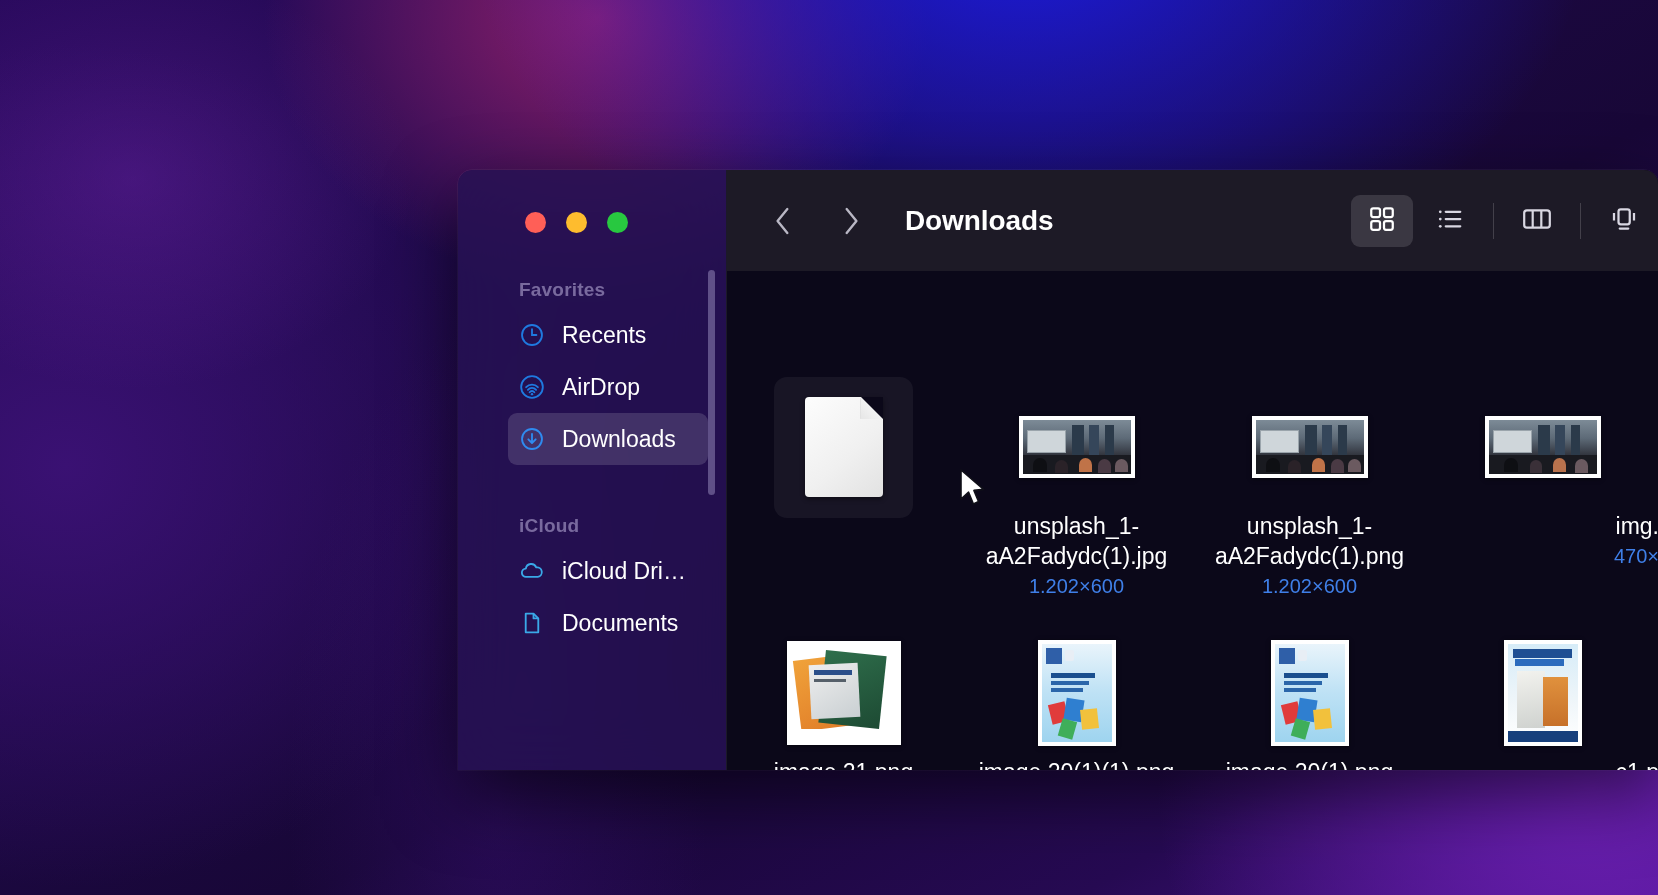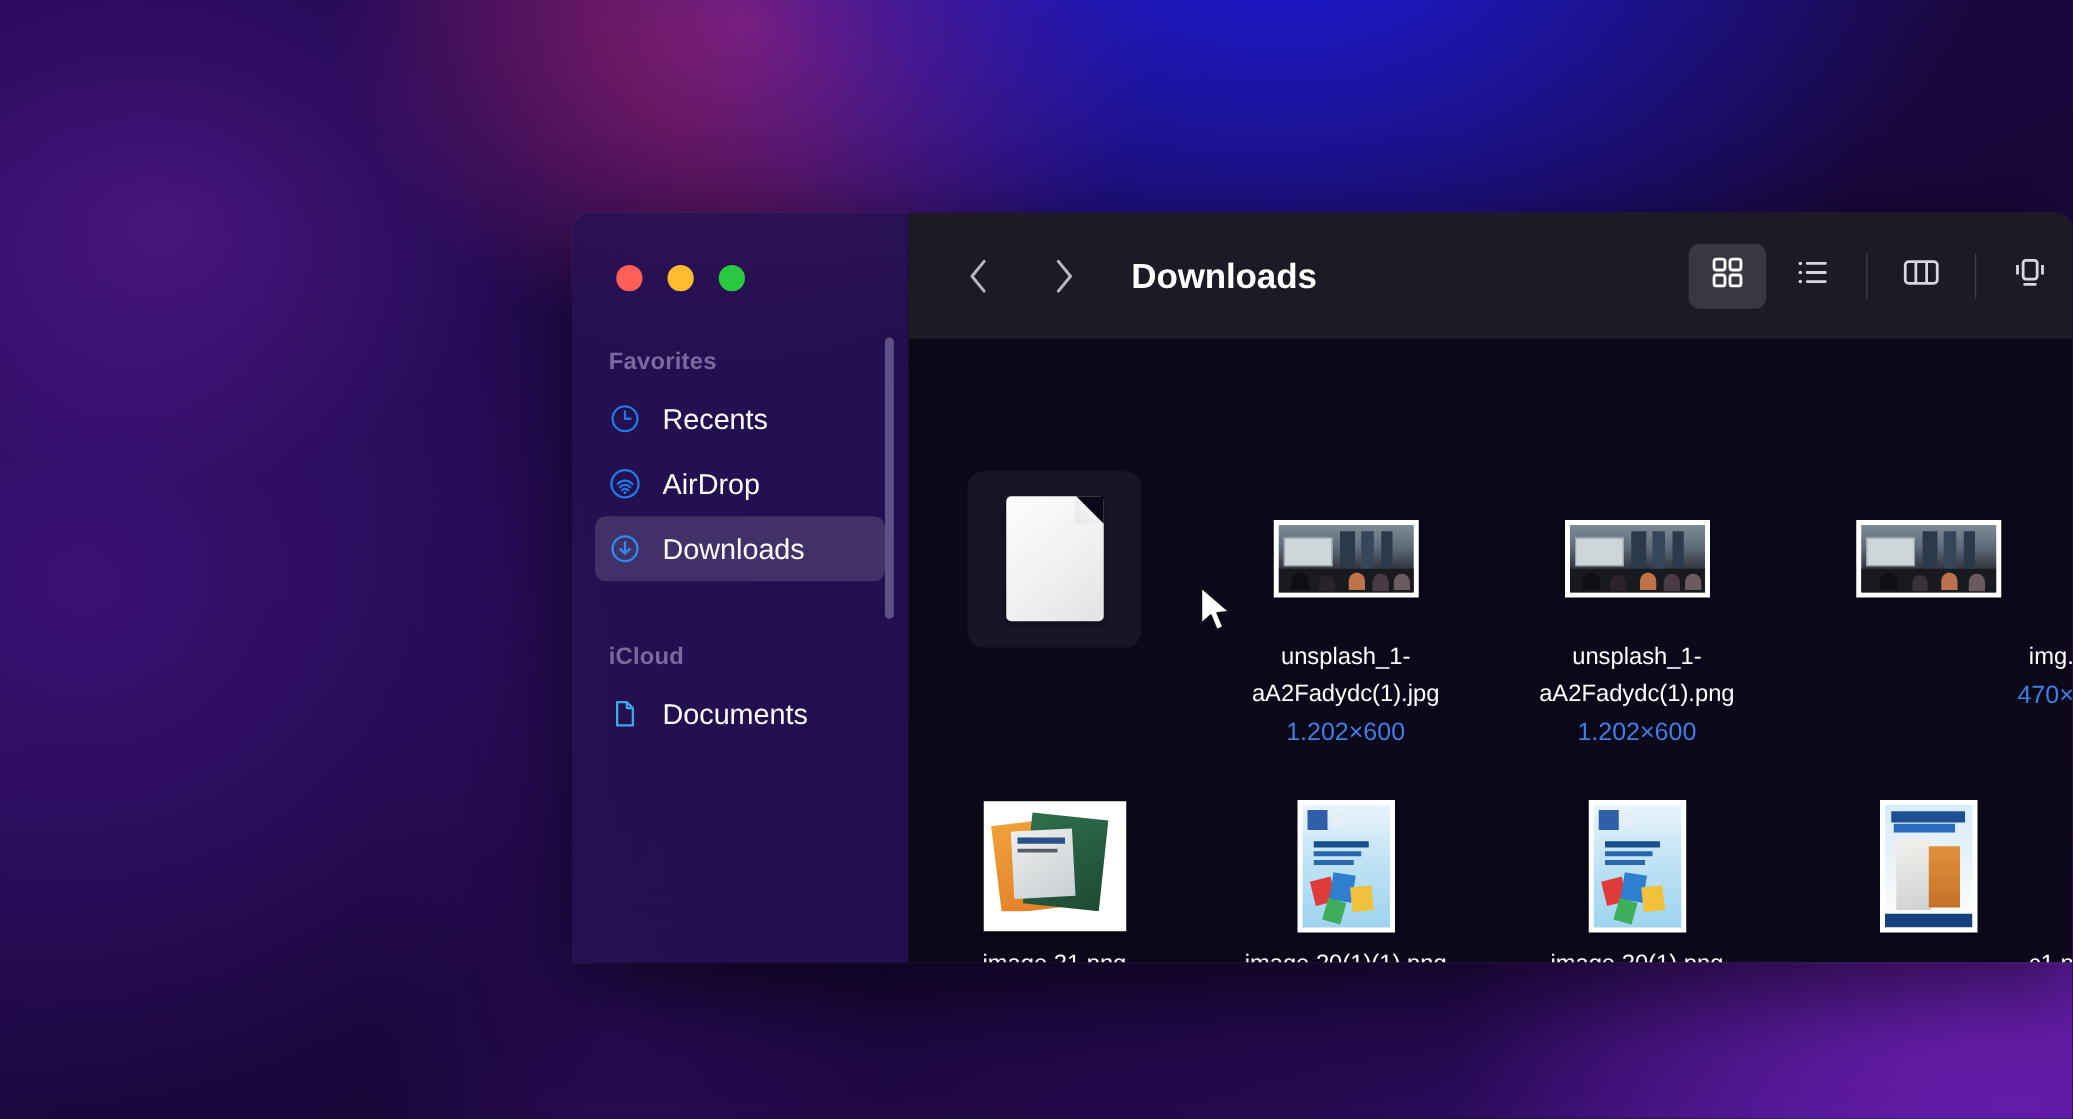--- a/index.html
+++ b/index.html
@@ -38,20 +38,21 @@
     display:flex;
   }
 
   
   #sidebar {
     width:268px; flex:0 0 268px;
     background:rgba(38,18,82,.80);
     backdrop-filter:blur(28px);
     position:relative;
     padding-top:0;
+    padding-left:32px;
   }
   .traffic { display:flex; gap:20px; padding:42px 0 0 35px; }
   .tl { width:21px; height:21px; border-radius:50%; }
   .tl.red    { background:#ff5f57; }
   .tl.yellow { background:#febc2e; }
   .tl.green  { background:#28c840; }
 
   .sb-section {
     font-size:19px; font-weight:700; letter-spacing:.2px;
     color:rgba(205,195,235,.50);
@@ -161,21 +162,21 @@
 
   
   .photo {
     background:#ffffff; padding:4px;
     box-shadow:0 1px 4px rgba(0,0,0,.5);
     display:flex; align-items:center; justify-content:center;
   }
   .photo-inner { width:100%; height:100%; overflow:hidden; position:relative; }
 
   .fname {
-    font-size:19px; line-height:30px; color:#ffffff; font-weight:400;
+    font-size:23px; line-height:30px; color:#ffffff; font-weight:400;
     max-width:215px; word-break:break-word;
   }
   .fdim {
     font-size:20px; line-height:28px; color:#3f7fe8; font-weight:400; margin-top:1px;
   }
 
   
   .rename {
     position:relative;
     display:inline-block;
@@ -242,20 +243,28 @@
           <circle cx="12" cy="12" r="9.2"></circle>
           <path d="M12 7.2v8.4M8.6 12.3 12 15.7l3.4-3.4" stroke-linecap="round" stroke-linejoin="round"></path>
         </svg>
       </span>
       <span class="sb-label">Downloads</span>
     </div>
 
 
     <div class="sb-section icloud">iCloud</div>
 
+    <div class="sb-item">
+      <span class="sb-ico">
+        <svg width="26" height="26" viewBox="0 0 24 24" fill="none" stroke="#3aa9e8" stroke-width="1.7" stroke-linejoin="round">
+          <path d="M6.6 17.4a3.8 3.8 0 0 1-.3-7.6 5 5 0 0 1 9.6-1.1 3.6 3.6 0 0 1 1.5 8.7Z"></path>
+        </svg>
+      </span>
+      <span class="sb-label">iCloud Dri…</span>
+    </div>
 
     <div class="sb-item">
       <span class="sb-ico">
         <svg width="26" height="26" viewBox="0 0 24 24" fill="none" stroke="#3aa9e8" stroke-width="1.7" stroke-linejoin="round">
           <path d="M6.2 3.4h7.2l4.4 4.4v12.8H6.2Z"></path>
           <path d="M13.4 3.4v4.4h4.4"></path>
         </svg>
       </span>
       <span class="sb-label">Documents</span>
     </div>

